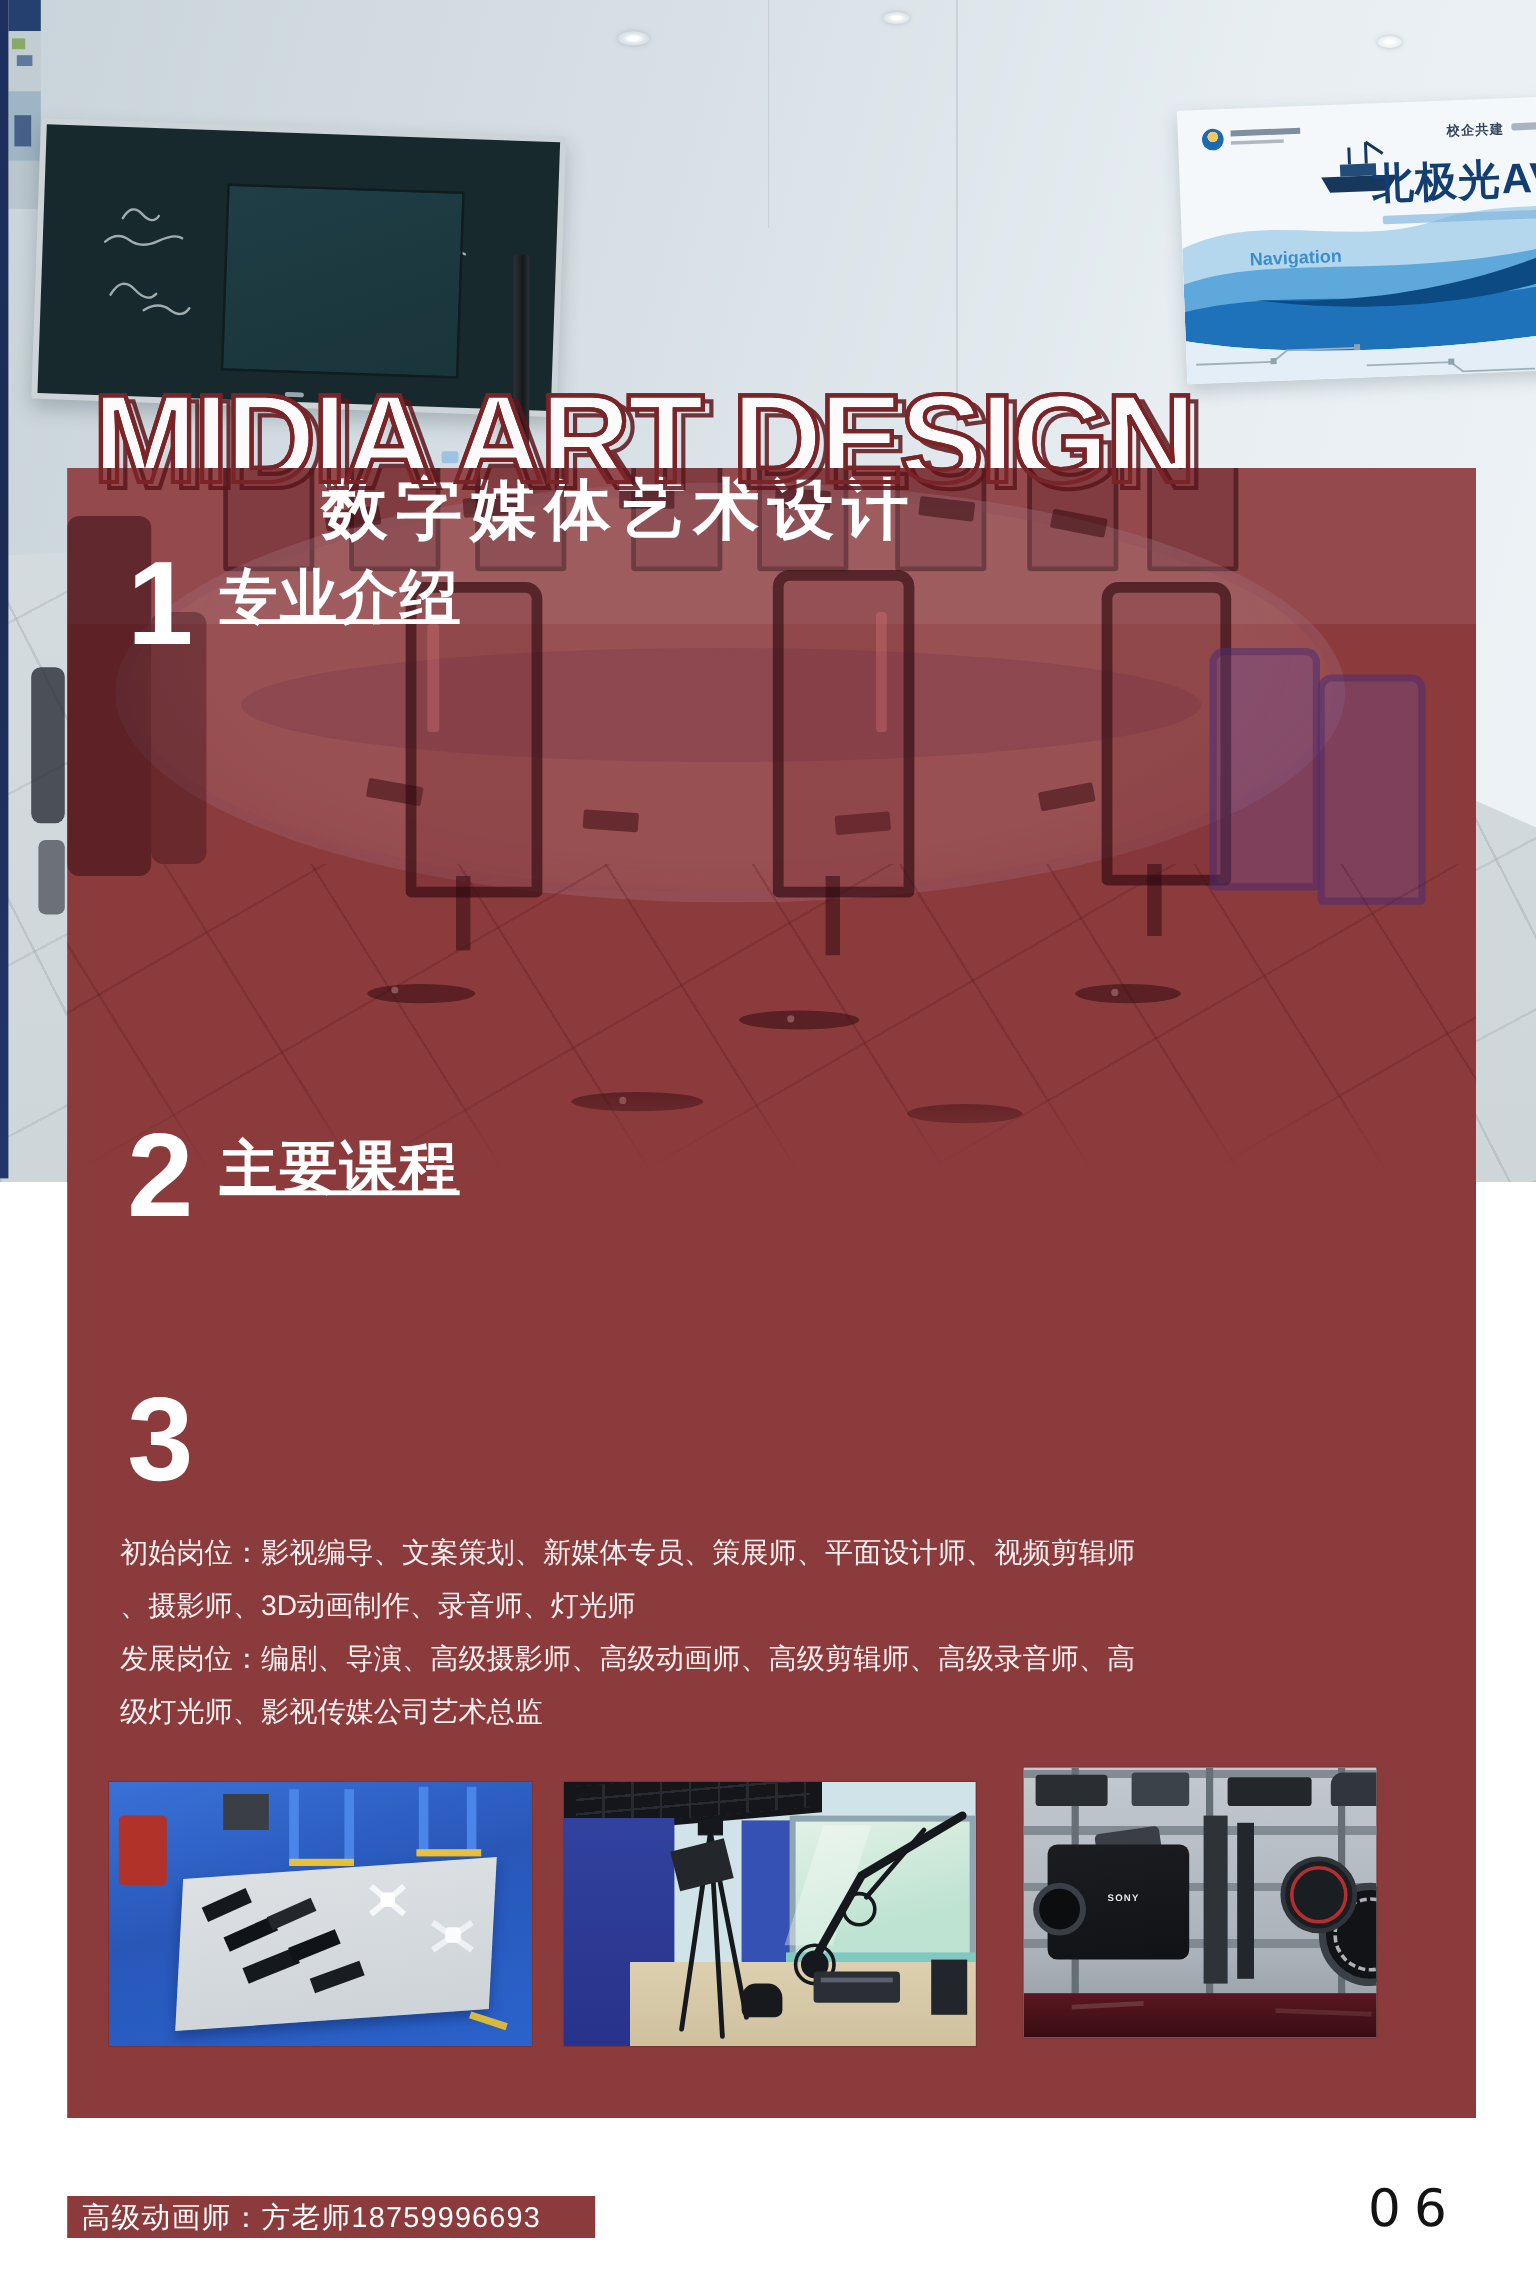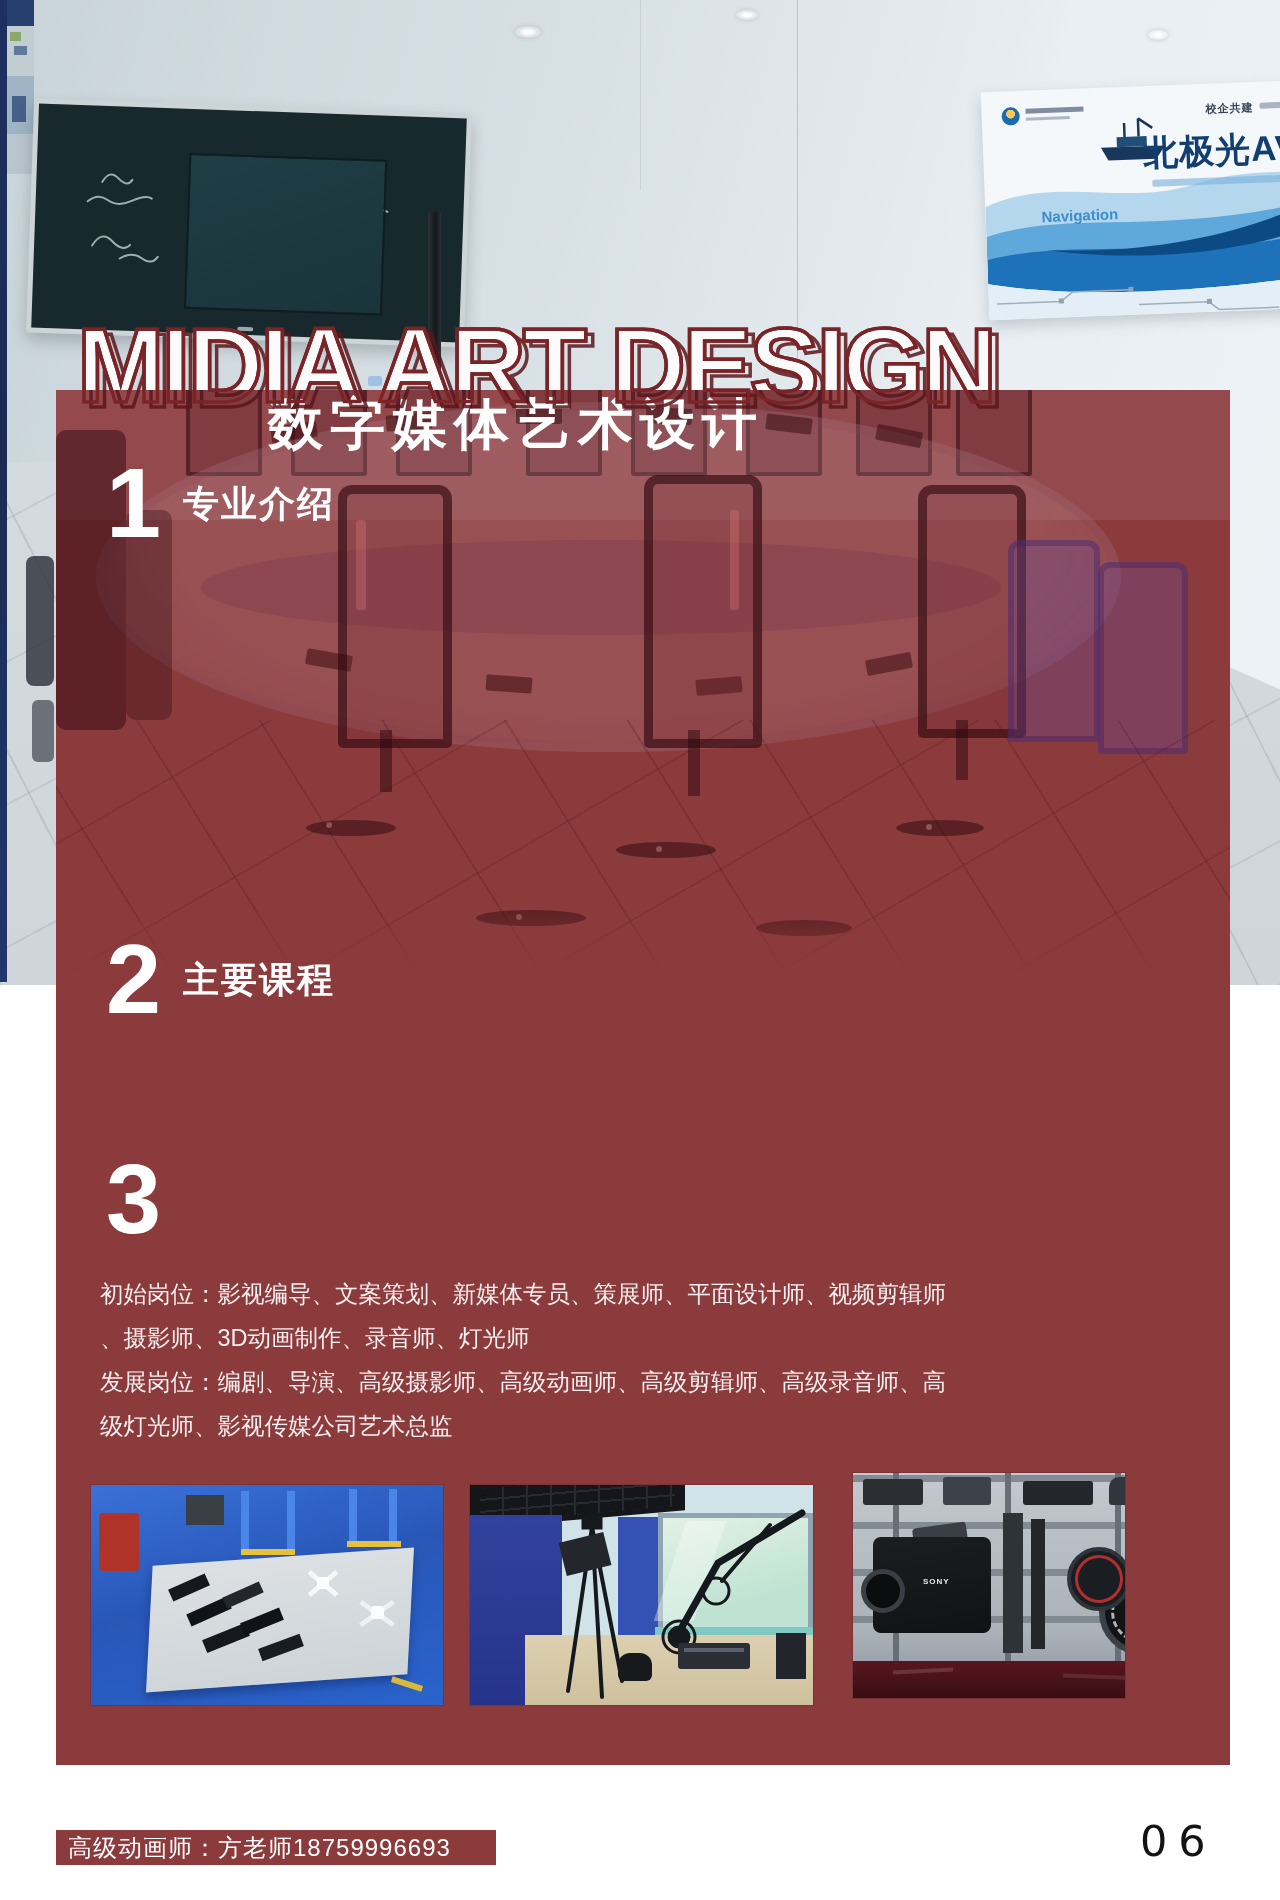--- a/index.html
+++ b/index.html
@@ -78,21 +78,21 @@
   #thru .base{position:absolute;height:16px;background:rgba(40,6,10,.5);border-radius:50%;}
   #thru .dot{position:absolute;width:6px;height:6px;border-radius:50%;background:rgba(255,205,205,.30);}
   #thru .fade{position:absolute;left:0;top:515px;width:1174px;height:80px;
         background:linear-gradient(180deg,rgba(140,59,61,0) 0%,#8c3b3d 92%);}
 
   
   #panel-title{position:absolute;top:-2px;left:0;width:920px;text-align:center;color:#ffffff;
         font-size:55px;font-weight:bold;letter-spacing:7px;white-space:nowrap;}
   .sec-head{position:absolute;display:flex;align-items:flex-end;color:#ffffff;}
   .sec-num{font-size:99px;font-weight:bold;line-height:.82;letter-spacing:-2px;}
-  .sec-heading{font-size:36px;font-weight:bold;padding:0 0 14px 24px;letter-spacing:2px;}
+  .sec-heading{font-size:48px;font-weight:bold;padding:0 0 14px 24px;letter-spacing:2px;text-decoration:underline;}
   .sec-body{position:absolute;left:44px;width:858px;color:#f7efef;font-size:23.5px;line-height:44px;
         word-break:break-all;line-break:anywhere;text-align:left;}
 
   
   .pcard{position:absolute;overflow:hidden;background:#223;box-shadow:0 0 0 1px rgba(0,0,0,.12);}
   .pc{position:absolute;}
 
   
   #wordmark{position:absolute;left:55px;top:300px;width:990px;height:128px;z-index:5;}
   #wordmark text{font-family:"Liberation Sans",sans-serif;font-weight:bold;font-size:105px;}
@@ -296,21 +296,21 @@
           <rect x="112" y="30" width="20" height="14" fill="#15181c"></rect>
         </g>
       </svg>
       <div class="pc" style="left:92px;top:52px;width:46px;height:34px;background:#23262b;transform:rotate(-14deg);"></div>
       <div class="pc" style="left:208px;top:158px;width:72px;height:26px;background:#2b2f35;border-radius:3px;"></div>
       <div class="pc" style="left:214px;top:163px;width:60px;height:4px;background:#596170;"></div>
       <div class="pc" style="left:148px;top:168px;width:34px;height:28px;background:#17191d;border-radius:12px 12px 6px 6px;"></div>
       <div class="pc" style="left:306px;top:148px;width:30px;height:46px;background:#22262c;"></div>
     </div>
 
-    <div class="pcard" style="left:797px;top:1083px;width:272px;height:225px;
+    <div class="pcard" style="left:797px;top:1083px;width:294px;height:225px;
          background:linear-gradient(180deg,#c3c9cf 0%,#aab1b8 70%,#8e959c 100%);">
       <div class="pc" style="left:0;top:0;width:334px;height:190px;background:repeating-linear-gradient(0deg,transparent 0 40px,#7c848c 40px 47px);opacity:.9;"></div>
       <div class="pc" style="left:40px;top:0;width:6px;height:190px;background:#666e76;"></div>
       <div class="pc" style="left:152px;top:0;width:6px;height:190px;background:#666e76;"></div>
       <div class="pc" style="left:262px;top:0;width:6px;height:190px;background:#666e76;"></div>
       <div class="pc" style="left:10px;top:6px;width:60px;height:26px;background:#2a2e33;border-radius:3px;"></div>
       <div class="pc" style="left:90px;top:4px;width:48px;height:28px;background:#3c424a;border-radius:3px;"></div>
       <div class="pc" style="left:170px;top:8px;width:70px;height:24px;background:#23272c;border-radius:3px;"></div>
       <div class="pc" style="left:256px;top:4px;width:60px;height:28px;background:#31363d;border-radius:10px 10px 3px 3px;"></div>
       <div class="pc" style="left:60px;top:52px;width:54px;height:20px;background:#3a3f45;transform:rotate(-8deg);border-radius:4px;"></div>

